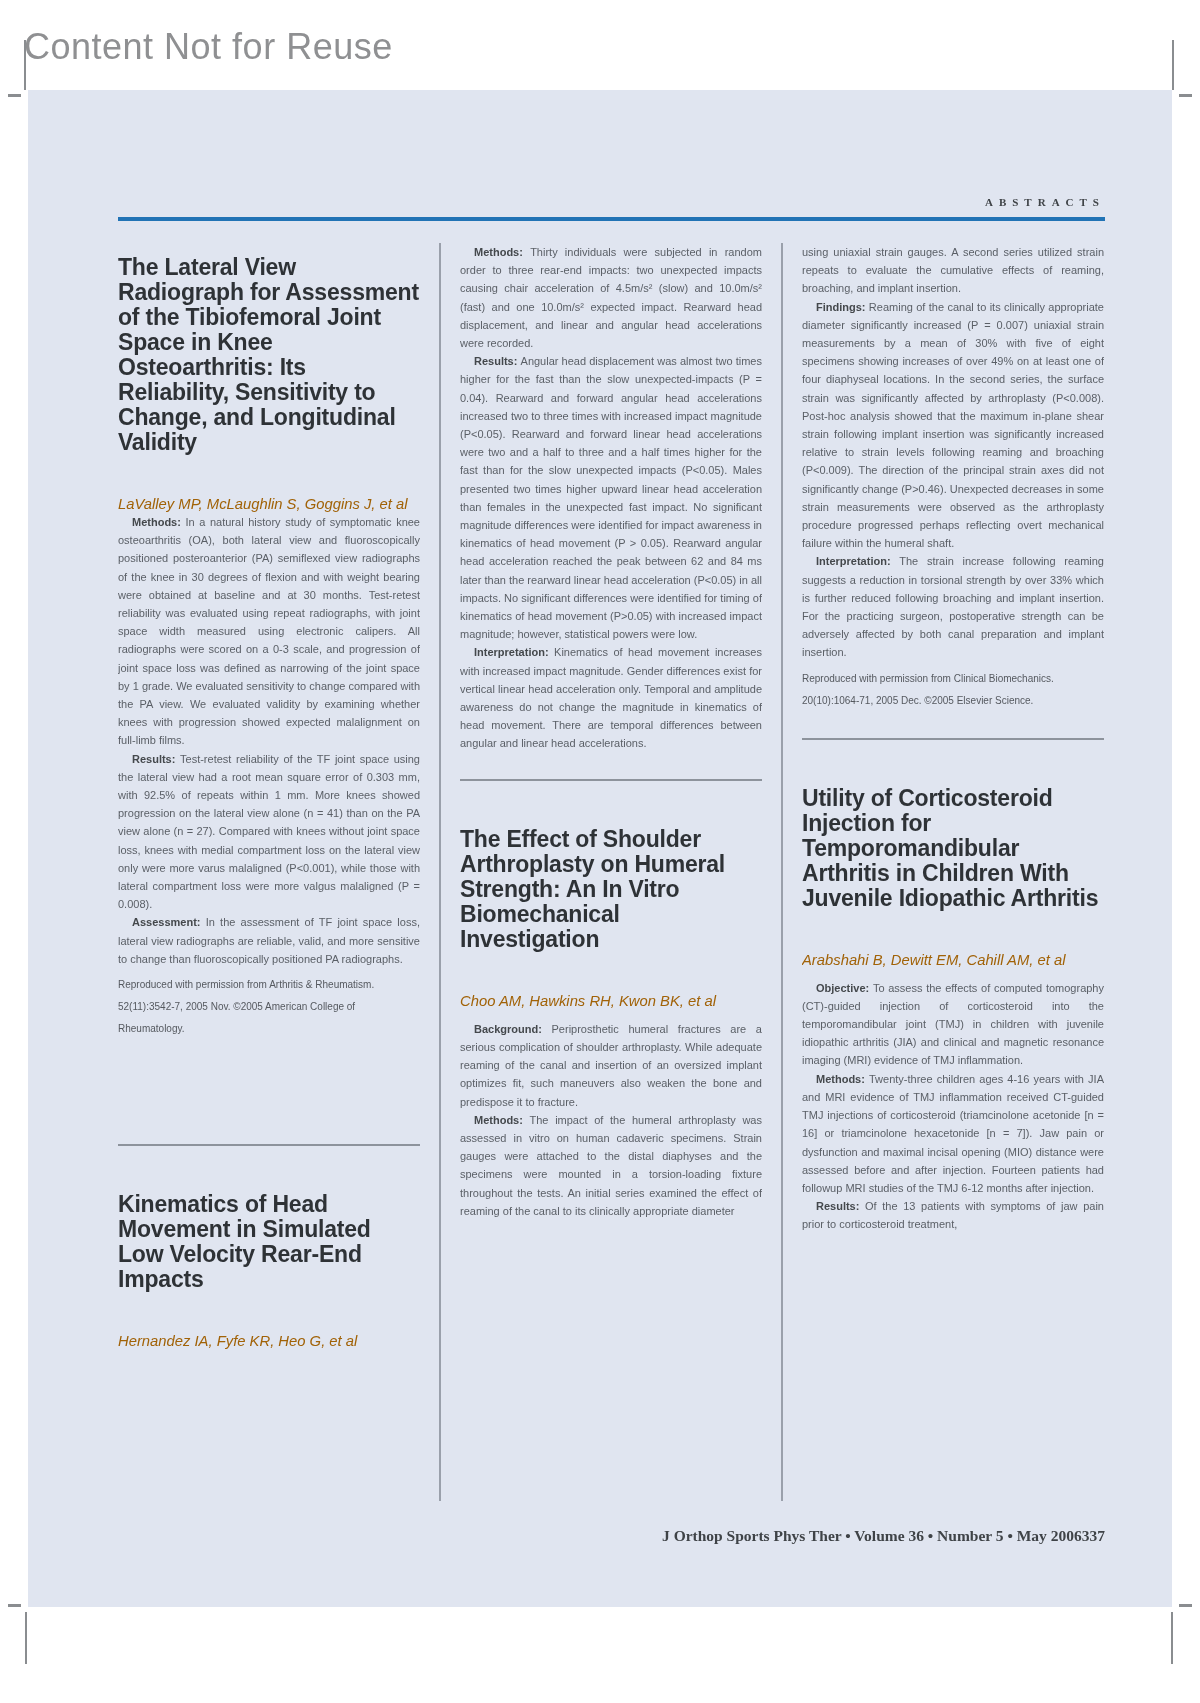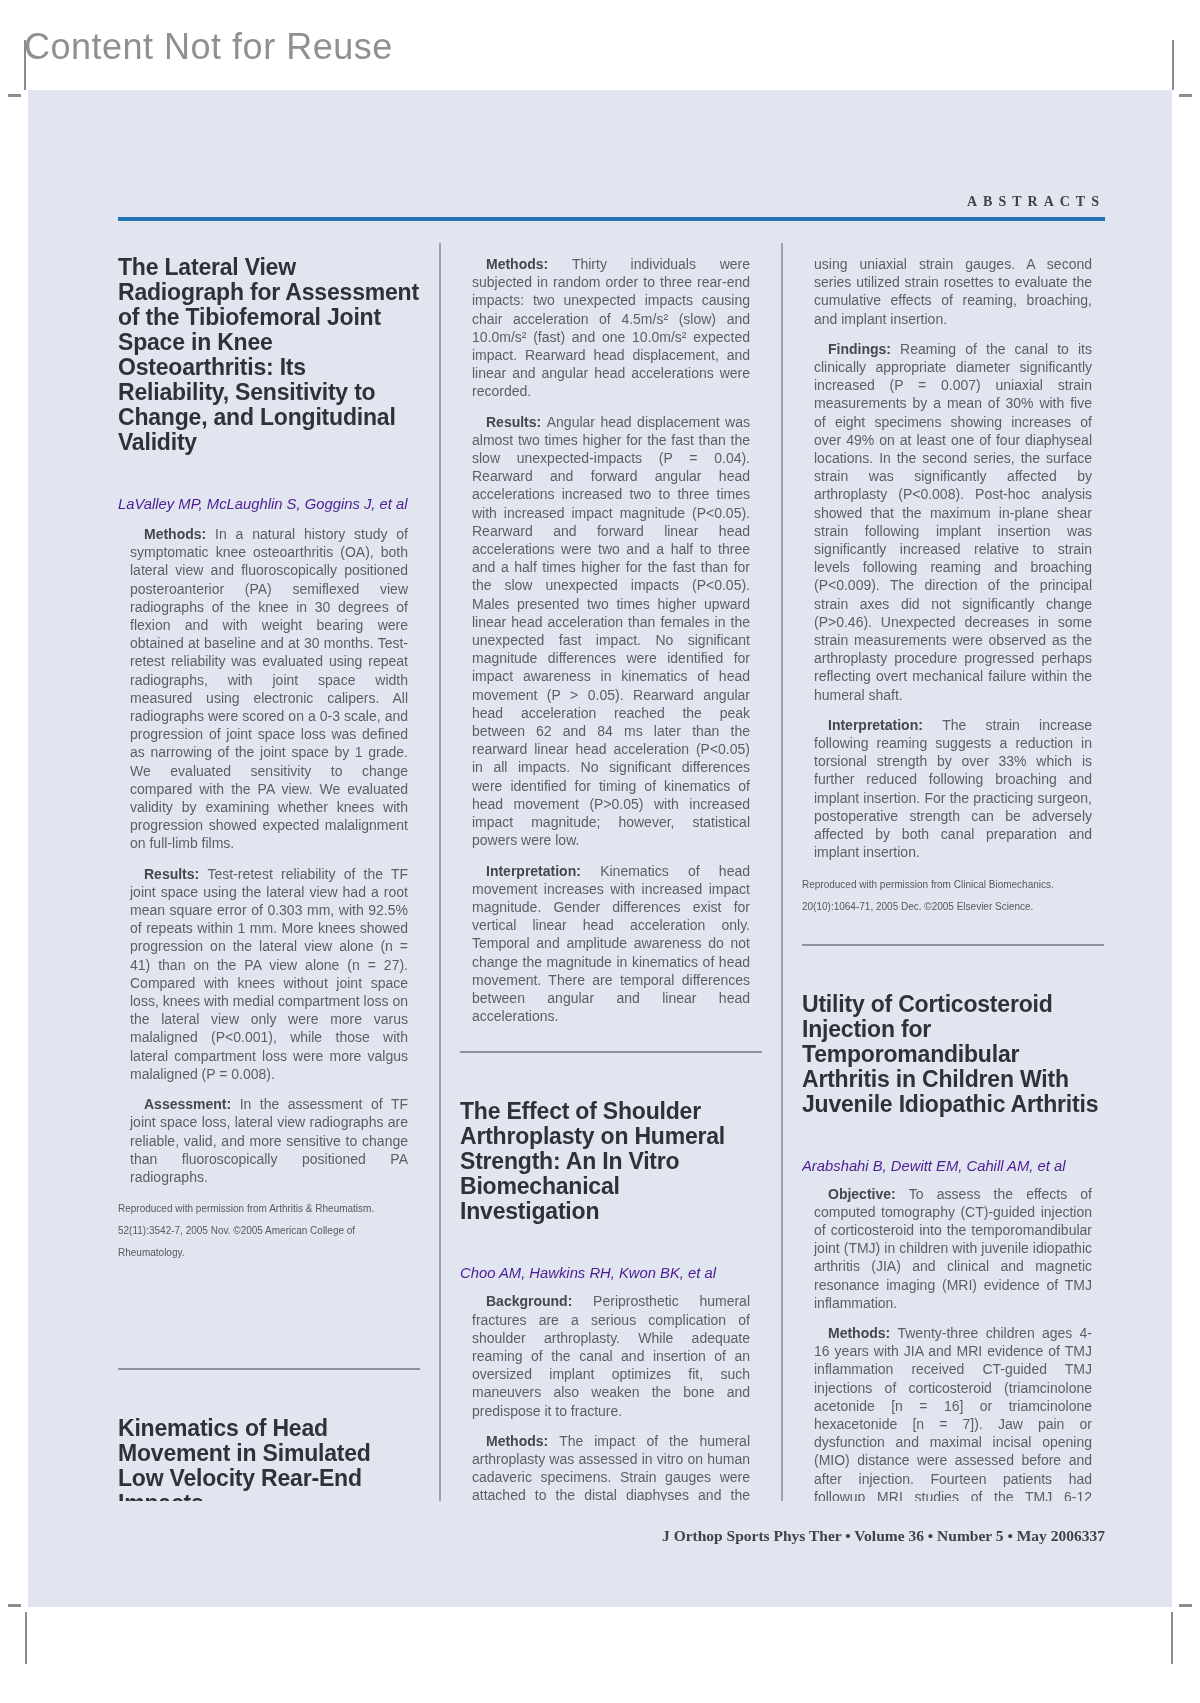--- a/index.html
+++ b/index.html
@@ -17,39 +17,39 @@
   .mark{position:absolute;background:#8a8d90;}
   
   .page{
     position:absolute;left:28px;top:90px;width:1144px;height:1517px;
     background:#e0e5f0;
   }
   .content{padding:0 67px 0 90px;}
   .abstracts-row{margin:0;padding-top:102px;text-align:right;}
   .abstracts-label{
     font-family:"Liberation Serif", serif;font-weight:700;
-    font-size:14px;letter-spacing:6px;color:#3f4347;
+    font-size:11px;letter-spacing:6px;color:#3f4347;
   }
   .blue-rule{height:4px;margin-top:7px;border:0;}
   
   .columns{display:flex;margin-top:22px;height:1258px;overflow:hidden;}
   .column{width:302px;overflow:hidden;}
   .col-gap{width:40px;display:flex;justify-content:center;}
   .divider{width:2px;height:100%;background:#9aa0ab;}
   
   .article-title{
     font-size:23px;line-height:25px;font-weight:700;color:#2e3236;
     margin:12px 0 0 0;letter-spacing:-0.2px;
   }
   .authors{
-    font-style:italic;font-size:14.8px;color:#4c1d95;
+    font-style:italic;font-size:14.8px;color:#a16207;
     margin-top:40px;line-height:18px;
   }
   .para{
-    margin:12px;font-size:14px;line-height:18.2px;color:#5a5f66;
+    margin:0;font-size:11px;line-height:18.2px;color:#5a5f66;
     text-align:justify;text-indent:14px;
   }
   .para.first{margin-top:10px;}
   .para.noindent{text-indent:0;}
   .para .label{font-weight:700;color:#44484c;}
   .citation{
     font-size:10px;line-height:22px;color:#55595f;
     margin-top:6px;
   }
   .article-rule{
@@ -105,21 +105,21 @@
           <hr class="article-rule">
           <h2 class="article-title">The Effect of Shoulder Arthroplasty on Humeral Strength: An In Vitro Biomechanical Investigation</h2>
           <div class="authors">Choo AM, Hawkins RH, Kwon BK, et al</div>
           <p class="para first"><span class="label">Background: </span>Periprosthetic humeral fractures are a serious complication of shoulder arthroplasty. While adequate reaming of the canal and insertion of an oversized implant optimizes fit, such maneuvers also weaken the bone and predispose it to fracture.</p>
           <p class="para"><span class="label">Methods: </span>The impact of the humeral arthroplasty was assessed in vitro on human cadaveric specimens. Strain gauges were attached to the distal diaphyses and the specimens were mounted in a torsion-loading fixture throughout the tests. An initial series examined the effect of reaming of the canal to its clinically appropriate diameter</p>
         </div>
         <div class="col-gap">
           <div class="divider" style="background: rgb(154, 160, 171);"></div>
         </div>
         <div class="column">
-          <p class="para noindent">using uniaxial strain gauges. A second series utilized strain rosettes to evaluate the cumulative effects of reaming, broaching, and implant insertion.</p>
+          <p class="para noindent">using uniaxial strain gauges. A second series utilized strain repeats to evaluate the cumulative effects of reaming, broaching, and implant insertion.</p>
           <p class="para"><span class="label">Findings: </span>Reaming of the canal to its clinically appropriate diameter significantly increased (P = 0.007) uniaxial strain measurements by a mean of 30% with five of eight specimens showing increases of over 49% on at least one of four diaphyseal locations. In the second series, the surface strain was significantly affected by arthroplasty (P&lt;0.008). Post-hoc analysis showed that the maximum in-plane shear strain following implant insertion was significantly increased relative to strain levels following reaming and broaching (P&lt;0.009). The direction of the principal strain axes did not significantly change (P&gt;0.46). Unexpected decreases in some strain measurements were observed as the arthroplasty procedure progressed perhaps reflecting overt mechanical failure within the humeral shaft.</p>
           <p class="para"><span class="label">Interpretation: </span>The strain increase following reaming suggests a reduction in torsional strength by over 33% which is further reduced following broaching and implant insertion. For the practicing surgeon, postoperative strength can be adversely affected by both canal preparation and implant insertion.</p>
           <div class="citation">Reproduced with permission from Clinical Biomechanics. 20(10):1064-71, 2005 Dec. ©2005 Elsevier Science.</div>
           <hr class="article-rule">
           <h2 class="article-title">Utility of Corticosteroid Injection for Temporomandibular Arthritis in Children With Juvenile Idiopathic Arthritis</h2>
           <div class="authors">Arabshahi B, Dewitt EM, Cahill AM, et al</div>
           <p class="para first"><span class="label">Objective: </span>To assess the effects of computed tomography (CT)-guided injection of corticosteroid into the temporomandibular joint (TMJ) in children with juvenile idiopathic arthritis (JIA) and clinical and magnetic resonance imaging (MRI) evidence of TMJ inflammation.</p>
           <p class="para"><span class="label">Methods: </span>Twenty-three children ages 4-16 years with JIA and MRI evidence of TMJ inflammation received CT-guided TMJ injections of corticosteroid (triamcinolone acetonide [n = 16] or triamcinolone hexacetonide [n = 7]). Jaw pain or dysfunction and maximal incisal opening (MIO) distance were assessed before and after injection. Fourteen patients had followup MRI studies of the TMJ 6-12 months after injection.</p>
           <p class="para"><span class="label">Results: </span>Of the 13 patients with symptoms of jaw pain prior to corticosteroid treatment,</p>
         </div>

